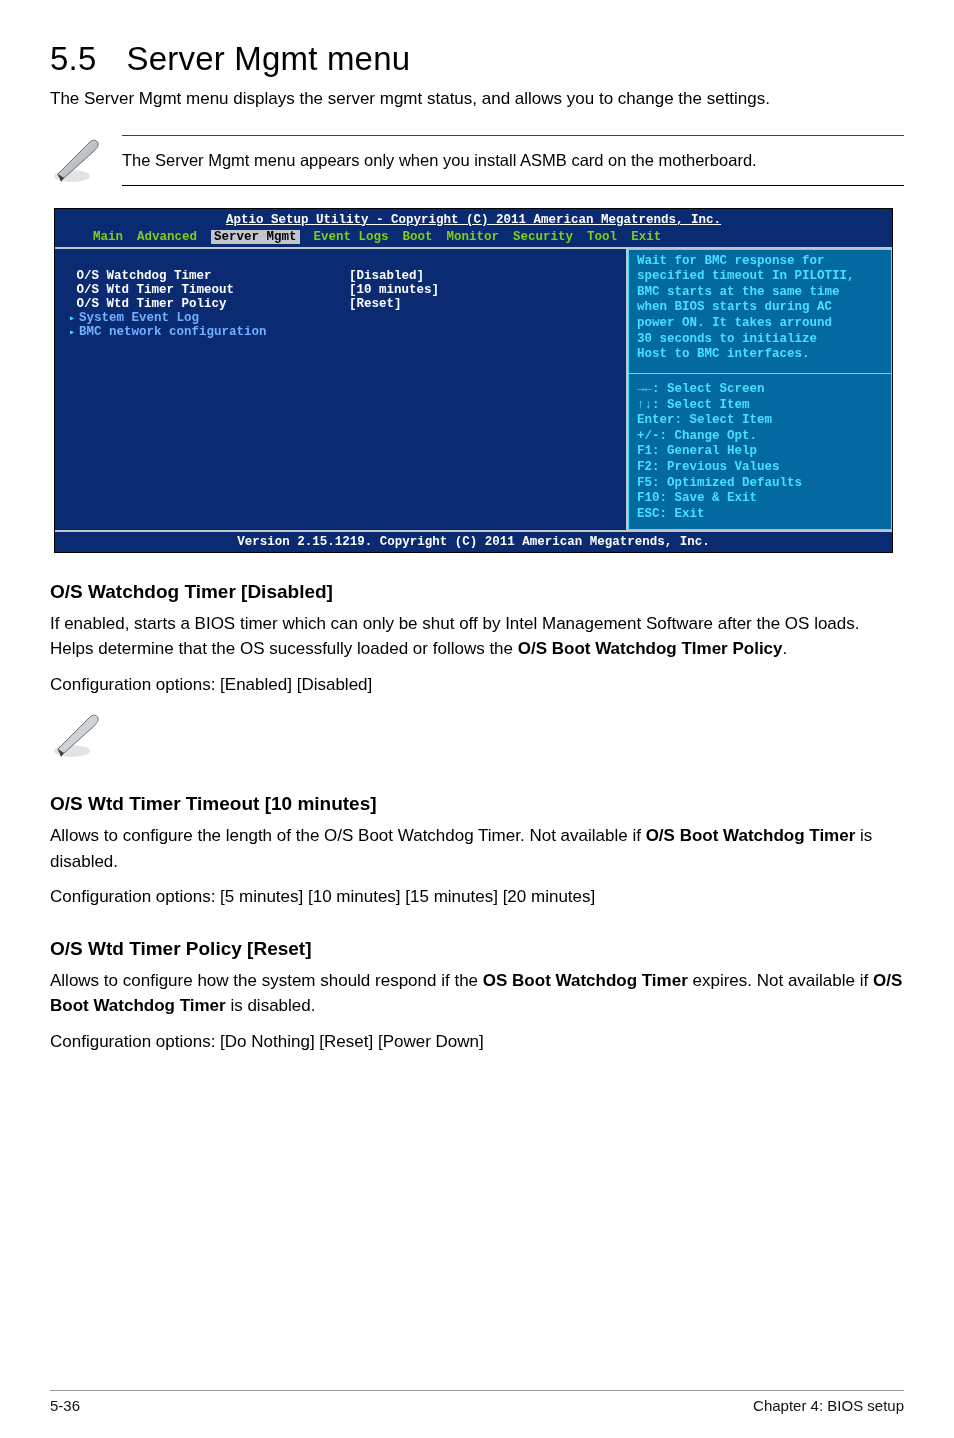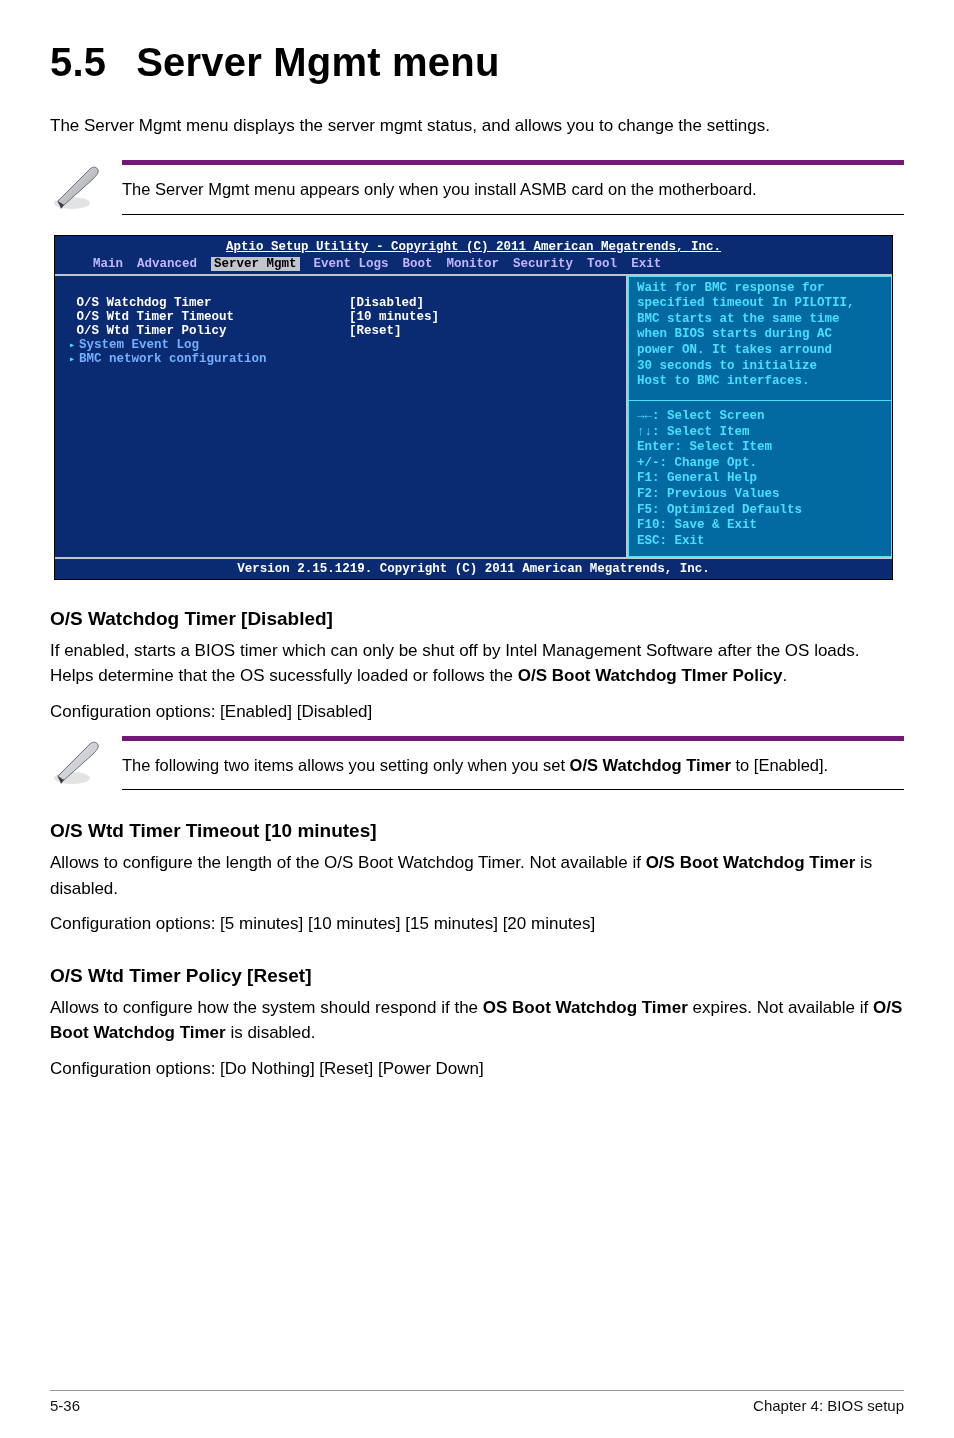--- a/index.html
+++ b/index.html
@@ -7,41 +7,41 @@
   body {
     width: 954px;
     min-height: 1438px;
     background: #fff;
     font-family: Arial, Helvetica, sans-serif;
     color: #000;
     padding: 40px 50px 30px 50px;
     position: relative;
   }
   h1.section-title {
-    font-size: 40px;
-    font-weight: 700;
-    margin: 0 0 28px 0;
+    font-size: 33px;
+    font-weight: 400;
+    margin: 0 0 8px 0;
     letter-spacing: 0.2px;
   }
   h1.section-title .num { margin-right: 30px; }
   p.intro { font-size: 17px; line-height: 1.5; margin: 0 0 20px 0; }
   .note-row {
     display: flex;
     align-items: center;
     gap: 18px;
     margin: 10px 0 18px 0;
   }
   .note-icon {
     flex: 0 0 auto;
   }
   .note-text {
     font-size: 16.5px;
     line-height: 1.5;
     flex: 1;
-    border-top: 5px solid #701a75;
+    border-top: 1px solid #701a75;
     border-bottom: 1px solid #000;
     padding: 12px 0;
   }
 
   
   .bios {
     width: 839px;
     margin: 1px 0 24px 4px;
     font-family: "Courier New", monospace;
     font-size: 12.5px;
@@ -56,21 +56,21 @@
     padding: 4px 0 0 0;
     text-align: center;
   }
   .bios-header-line1 { display:block;text-decoration:underline; }
   .bios-tabs {
     display: flex;
     gap: 14px;
     padding: 3px 10px 3px 38px;
     font-weight: bold;
   }
-  .bios-tabs .tab { color: #c4b5fd; }
+  .bios-tabs .tab { color: #84cc16; }
   .bios-tabs .tab.active {
     background: #c2c6cc;
     color: #000;
     padding: 0 3px;
   }
   .bios-body {
     display: flex;
     border-top: 2px solid #c2c6cc;
     border-bottom: 2px solid #c2c6cc;
   }
@@ -226,23 +226,20 @@
 <p class="body">Configuration options: [Enabled] [Disabled]</p>
 
 <div class="note-row">
   <div class="note-icon">
     <svg width="54" height="54" viewBox="0 0 54 54">
       <ellipse cx="22" cy="44" rx="18" ry="6" fill="#d0d0d0" opacity="0.6"></ellipse>
       <path d="M8 42 L40 10 C43 7 47 8 48 11 C49 14 46 17 43 20 L14 46 C11 47 8 45 8 42 Z" fill="#cfd3d8" stroke="#6b6f76" stroke-width="1"></path>
       <path d="M8 42 L14 46 L11 50 Z" fill="#3b3f44"></path>
     </svg>
   </div>
-  <div class="note-text">
-    <span>The following two items allows you setting only when you set </span><strong>O/S Watchdog Timer</strong><span> to [Enabled].</span>
-  </div>
 </div>
 
 <h2 class="subhead">O/S Wtd Timer Timeout [10 minutes]</h2>
 <p class="body">
   <span>Allows to configure the length of the O/S Boot Watchdog Timer. Not available if </span><strong>O/S Boot Watchdog Timer</strong><span> is disabled.</span>
 </p>
 <p class="body">Configuration options: [5 minutes] [10 minutes] [15 minutes] [20 minutes]</p>
 
 <h2 class="subhead">O/S Wtd Timer Policy [Reset]</h2>
 <p class="body">

